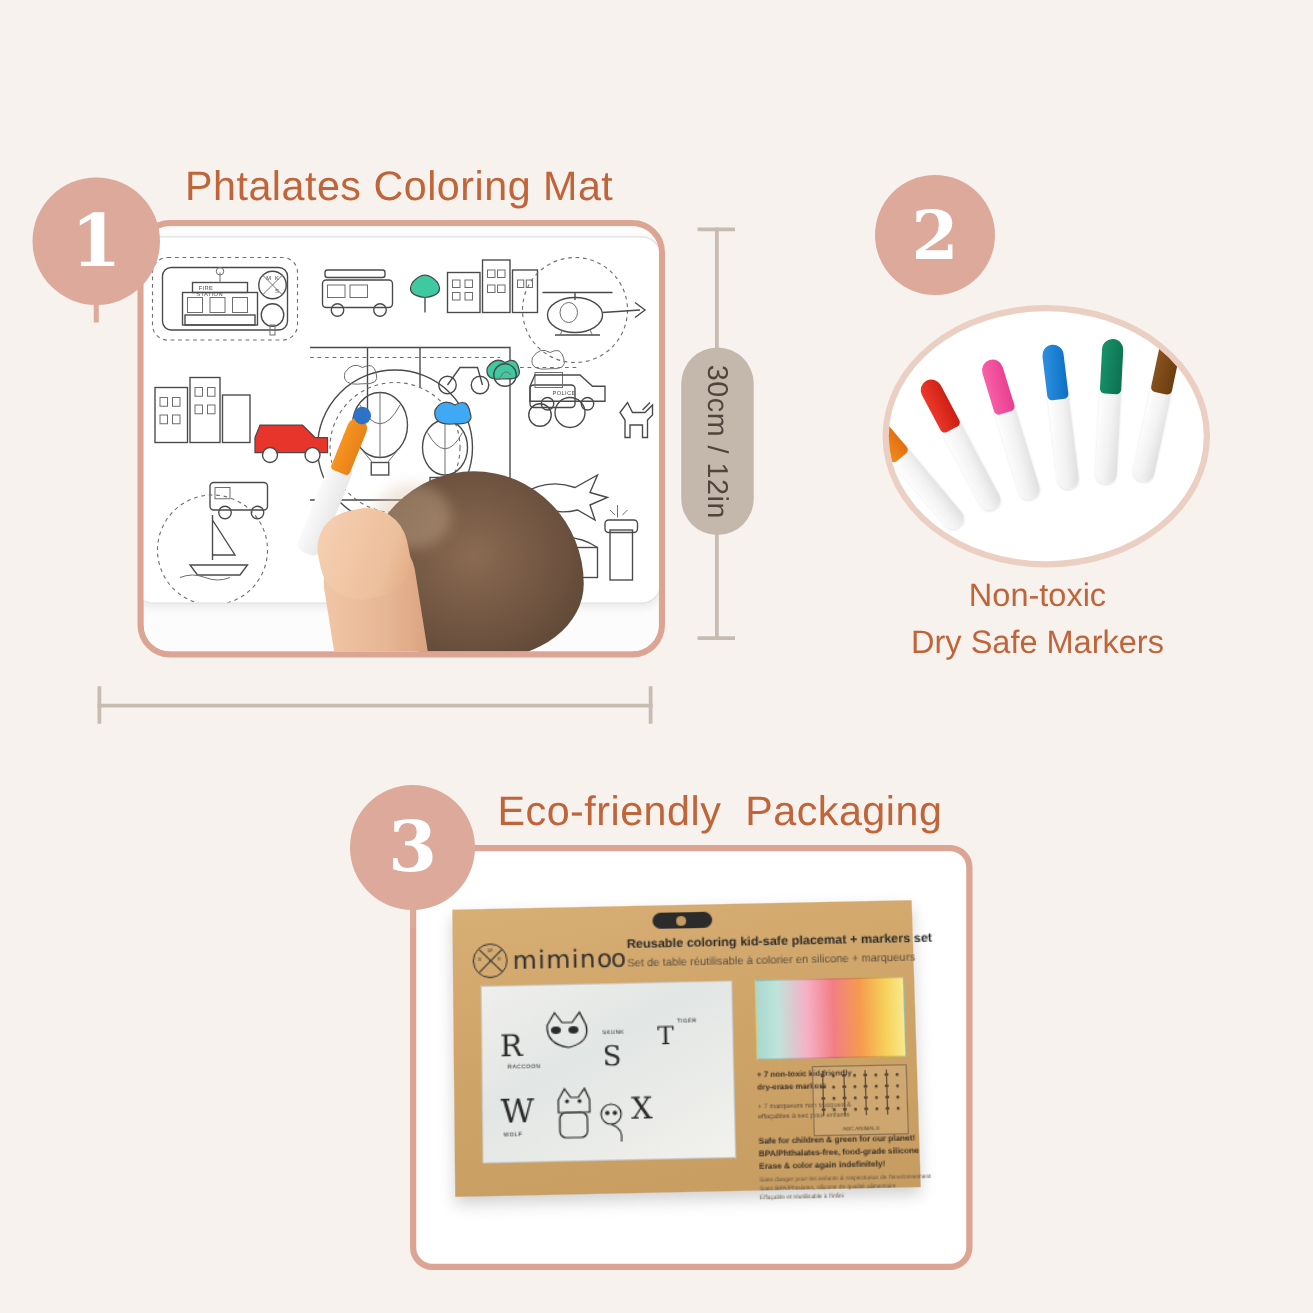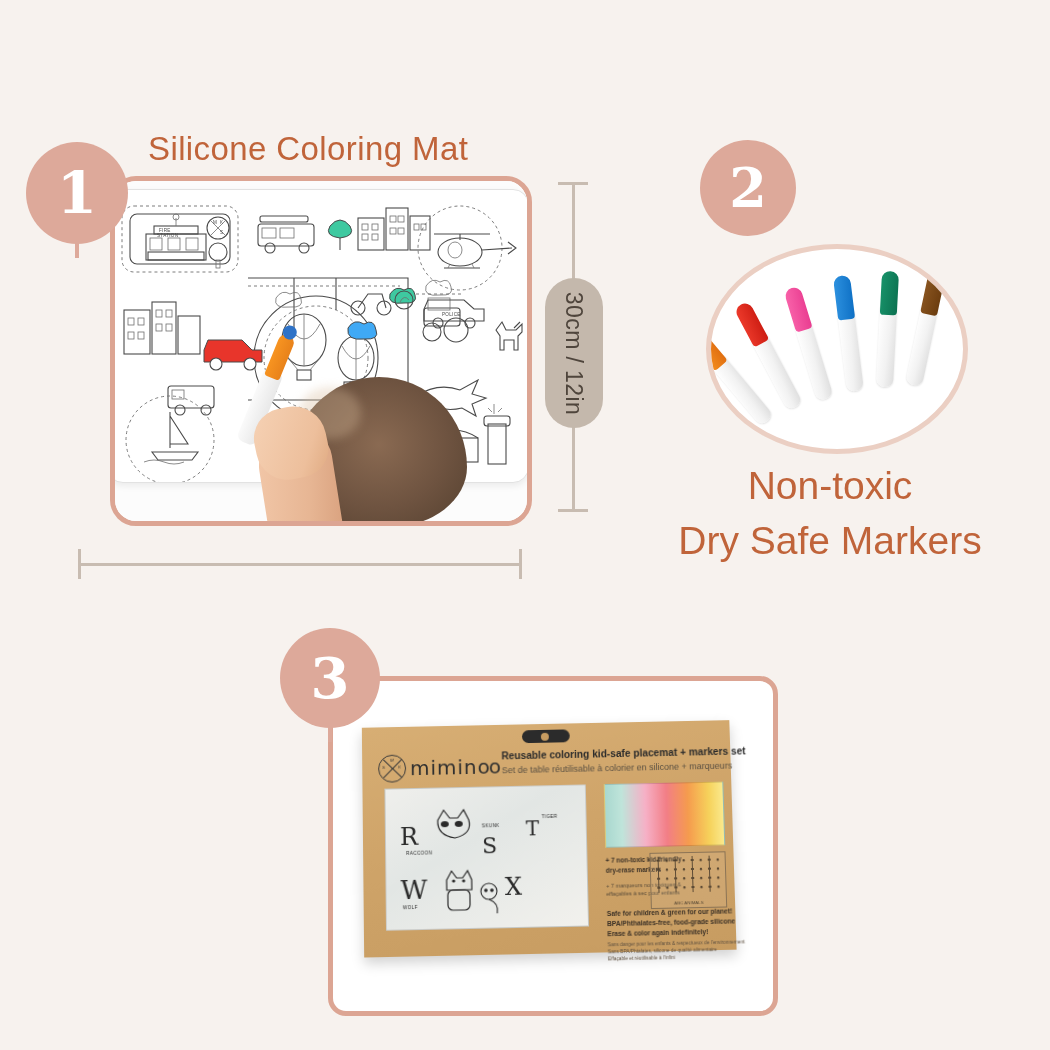--- a/index.html
+++ b/index.html
@@ -44,21 +44,21 @@
     position:absolute;
     color:#C0643A;
     font-size:33px;font-weight:400;letter-spacing:.4px;
     white-space:pre;
   }
   #h1{left:148px;top:130px;}
   #h3{left:398px;top:630px;}
 
   .marker-caption{
     position:absolute;left:620px;top:458px;width:420px;text-align:center;
-    color:#C0643A;font-size:39px;line-height:1.42;
+    color:#C0643A;font-size:26px;line-height:1.42;
   }
 
   
   .mat-frame{
     position:absolute;left:110px;top:176px;width:412px;height:340px;
     border:5px solid #DCA593;border-radius:26px;
     background:#FFFFFF;overflow:hidden;
   }
   .mat-photo{position:absolute;left:0;top:0;right:0;bottom:0;background:#FCFCFC;}
   .mat-sheet{
@@ -181,21 +181,21 @@
 <body>
 
 <div class="stage">
 
 
   <div class="badge" id="badge1">
     <span>1</span>
     <span class="stem"></span>
   </div>
 
-  <div class="sec-heading" id="h1">Silicone Coloring Mat</div>
+  <div class="sec-heading" id="h1">Phtalates Coloring Mat</div>
 
   <div class="mat-frame">
     <div class="mat-photo">
 
       <div class="mat-sheet">
         <svg width="420" height="292" viewBox="0 0 420 292">
 
           <rect class="dash" x="14" y="16" width="116" height="66" rx="12"></rect>
           <rect class="ink" x="22" y="24" width="100" height="50" rx="7"></rect>
           <rect class="ink" x="38" y="44" width="60" height="26"></rect>
@@ -399,20 +399,21 @@
 
   <div class="badge" id="badge2">
     <span>2</span>
   </div>
 
   <div class="marker-caption">
     <div>Non-toxic</div>
     <div>Dry Safe Markers</div>
   </div>
 
+  <div class="sec-heading" id="h3">Eco-friendly  Packaging</div>
 
   <div class="pack-frame">
     <div class="box">
       <span class="box-hang"></span>
 
       <span class="brand-mark">
         <i class="x1"></i>
           <i class="x2"></i>
         <i class="mk-l" style="left:11px;top:2px;">M</i>
         <i class="mk-l" style="left:19px;top:9px;">K</i>

